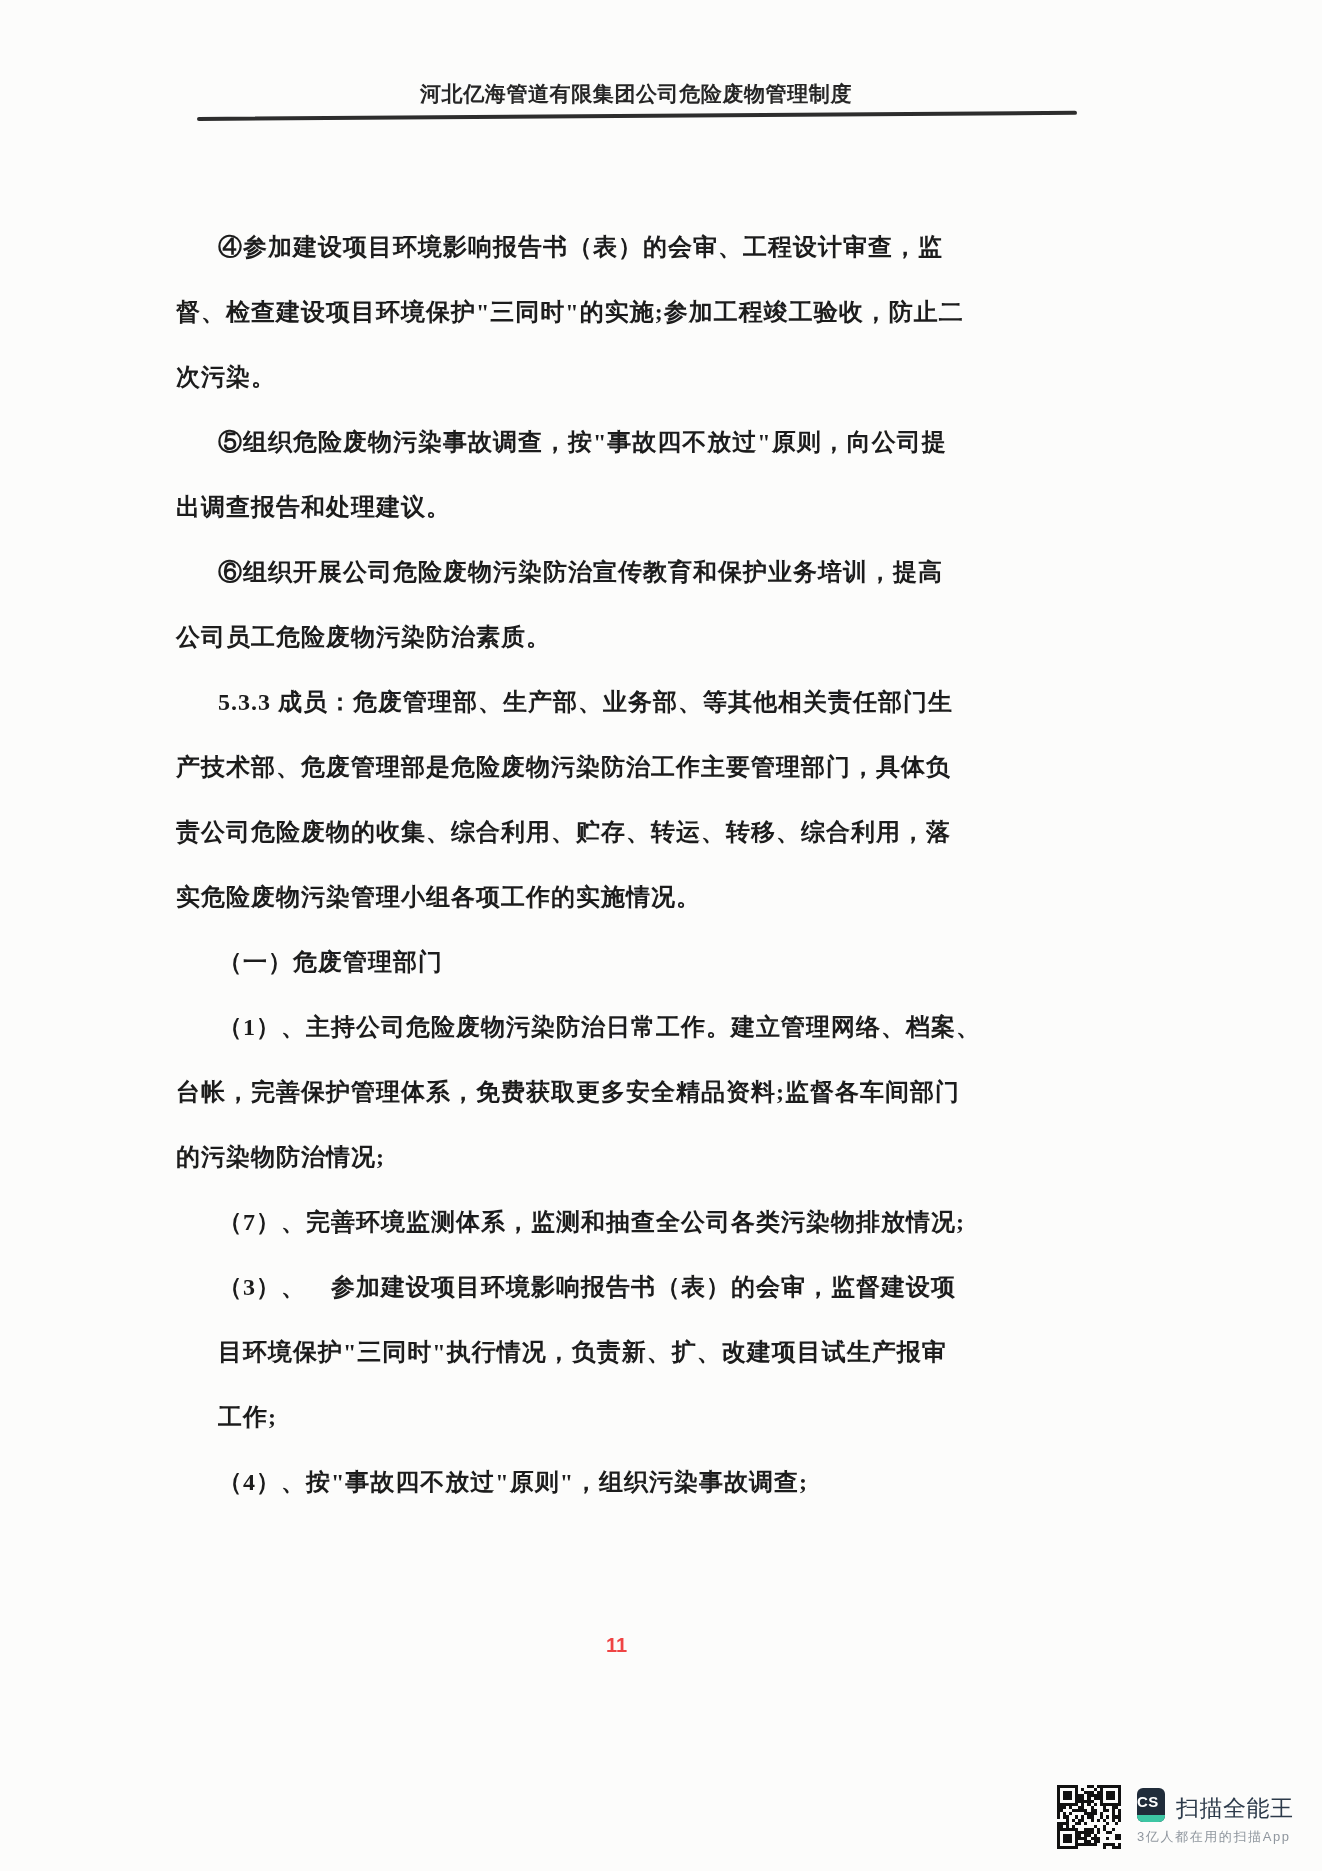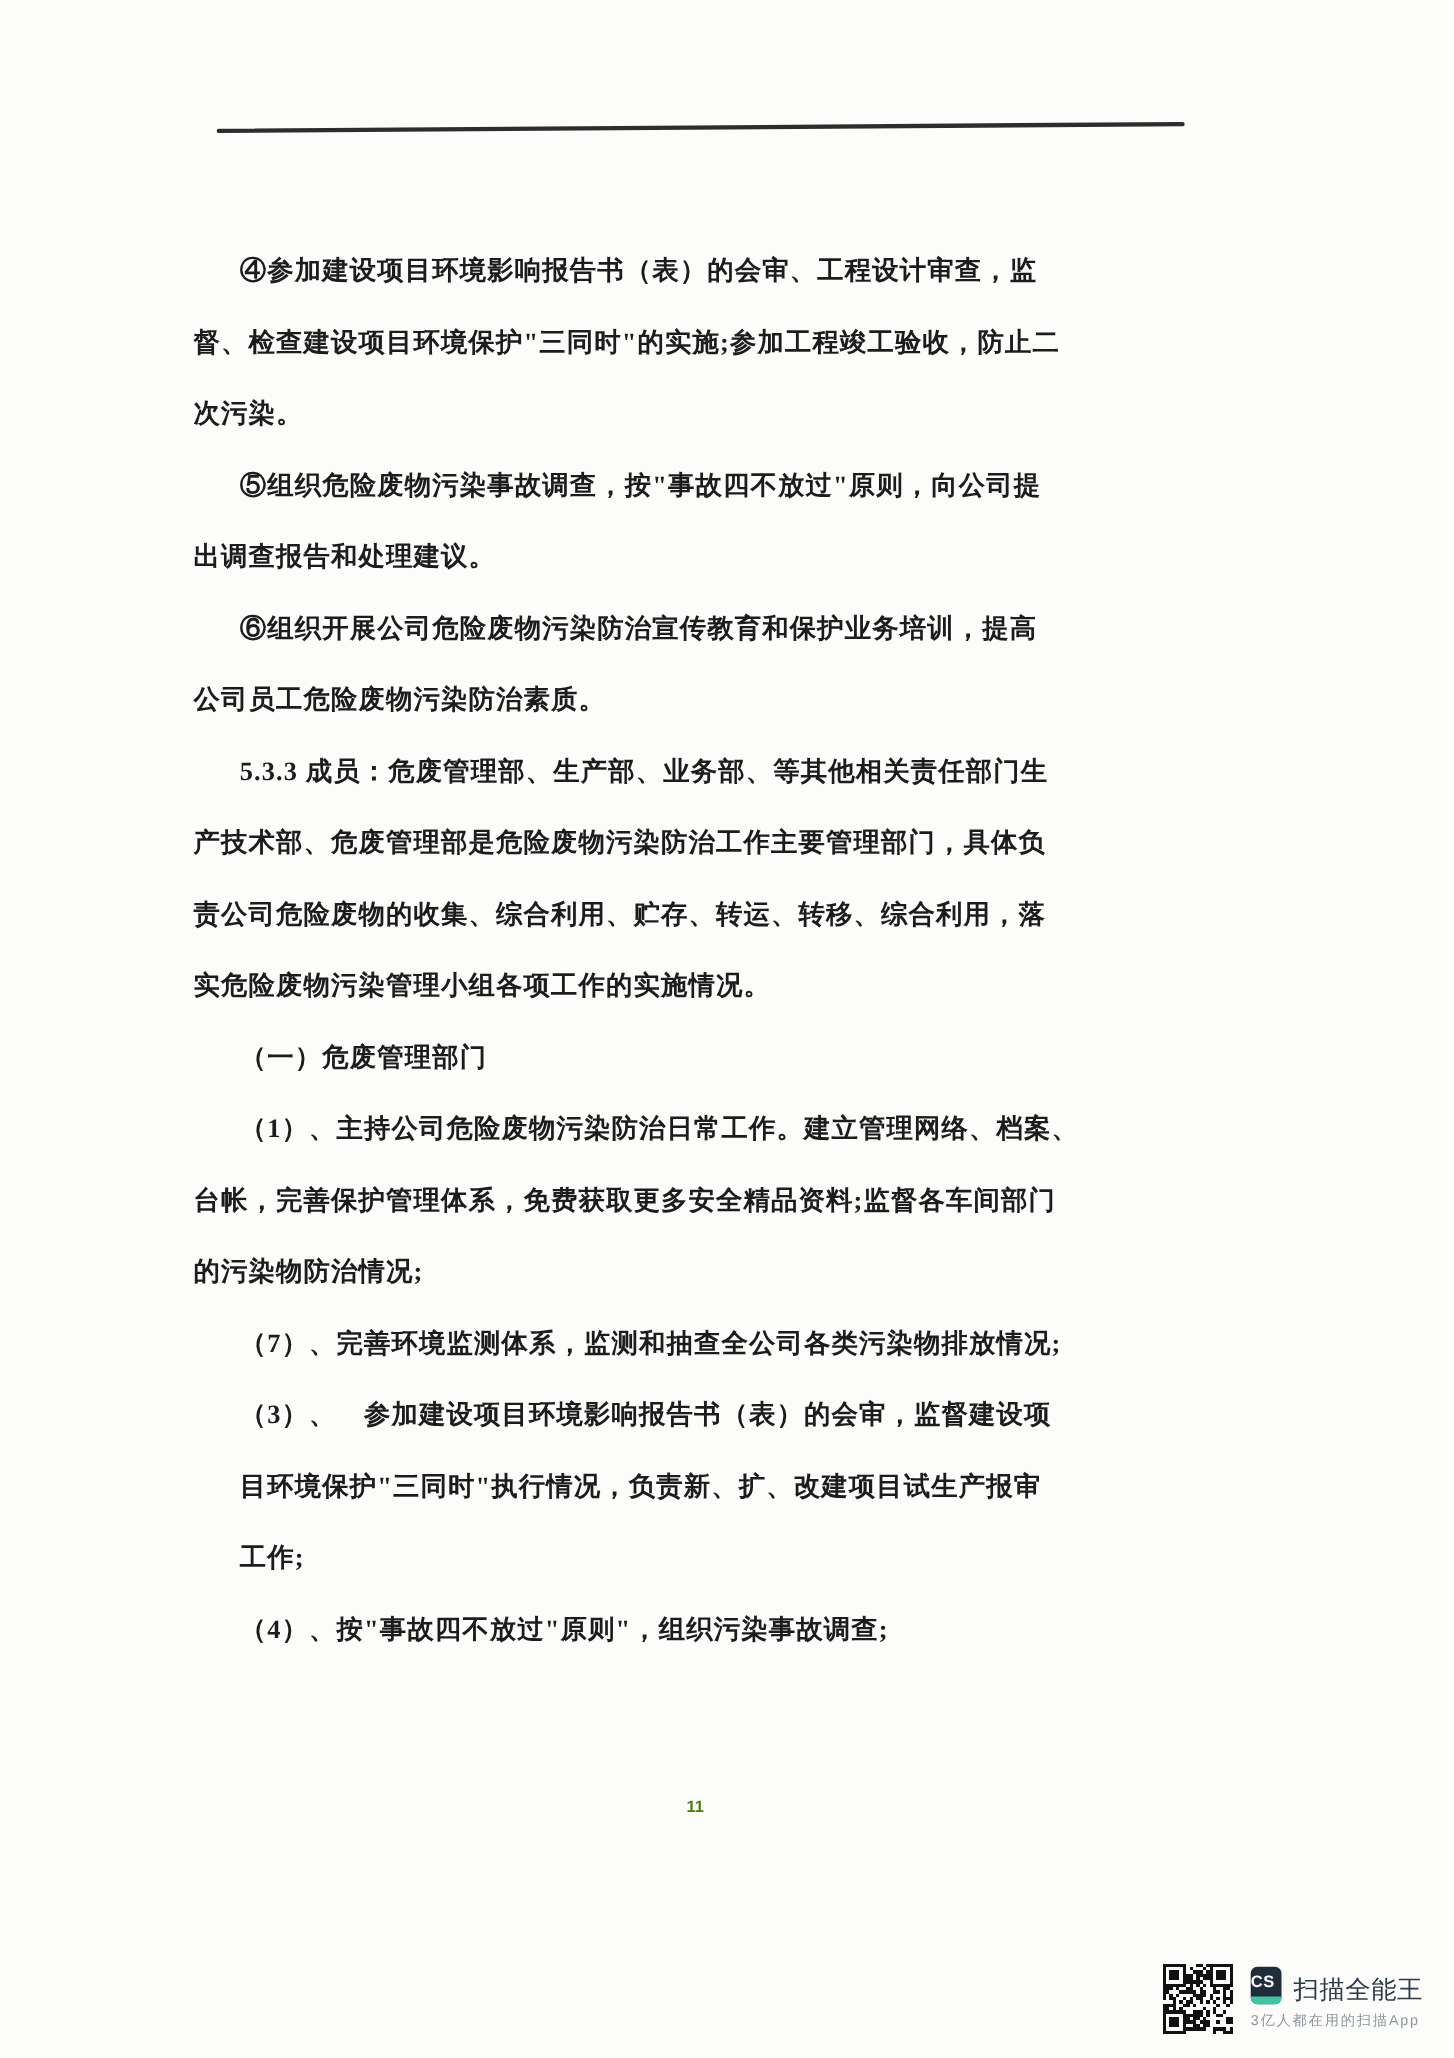--- a/index.html
+++ b/index.html
@@ -43,25 +43,25 @@
     font-weight:700;
     letter-spacing:1px;
     white-space:nowrap;
   }
   .line.indent{padding-left:42px;}
   
   .page-number{
     position:absolute;
     left:606px;top:1634px;
     width:52px;
-    text-align:center;
+    text-align:left;
     font-family:"Liberation Sans", sans-serif;
-    font-size:15px;
+    font-size:20px;
     font-weight:700;
-    color:#4d7c0f;
+    color:#ef4444;
   }
   
   .watermark{
     position:absolute;
     left:1055px;top:1782px;
     width:240px;height:70px;
     font-family:"Liberation Sans", sans-serif;
   }
   .qr{
     position:absolute;
@@ -107,20 +107,21 @@
     color:#8f969e;
     letter-spacing:1.6px;
     white-space:nowrap;
   }
 </style>
 </head>
 <body>
 
 <div class="page">
 
+  <div class="header-title">河北亿海管道有限集团公司危险废物管理制度</div>
 
   <div class="header-rule"></div>
 
   <div class="doc-body" id="doc-lines">
       <div class="line indent">④参加建设项目环境影响报告书（表）的会审、工程设计审查，监</div>
       <div class="line">督、检查建设项目环境保护"三同时"的实施;参加工程竣工验收，防止二</div>
       <div class="line">次污染。</div>
       <div class="line indent">⑤组织危险废物污染事故调查，按"事故四不放过"原则，向公司提</div>
       <div class="line">出调查报告和处理建议。</div>
       <div class="line indent">⑥组织开展公司危险废物污染防治宣传教育和保护业务培训，提高</div>

